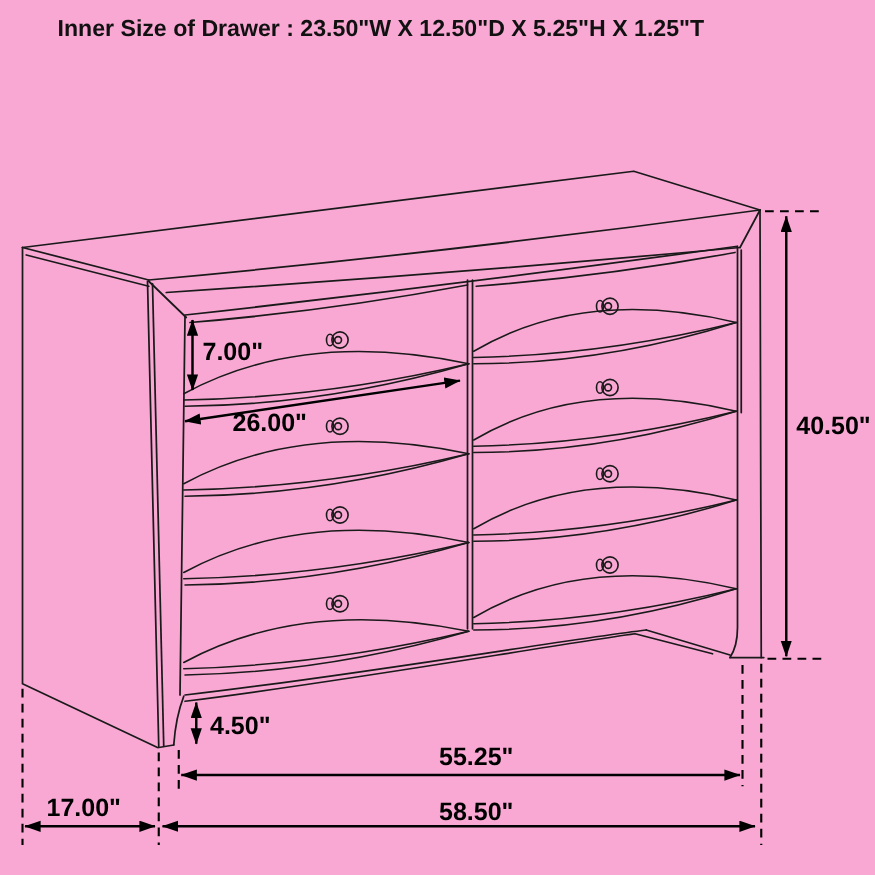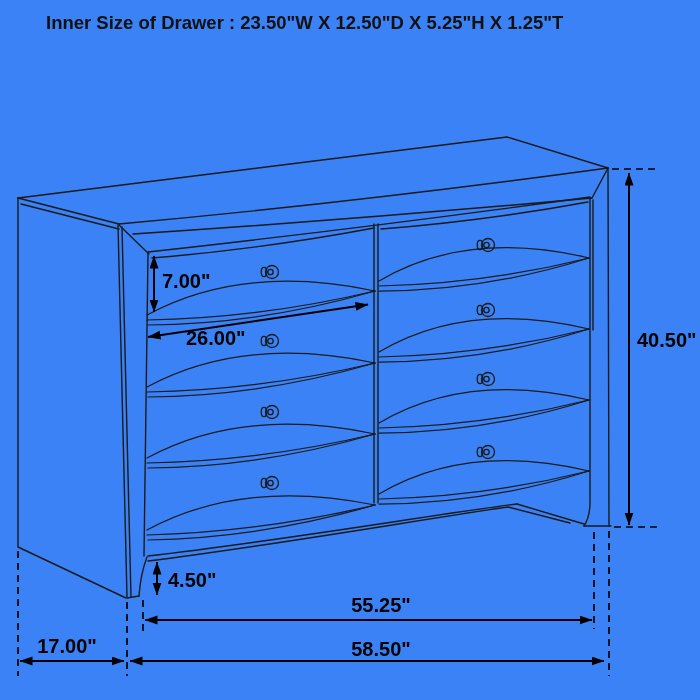--- a/index.html
+++ b/index.html
@@ -1,16 +1,16 @@
 <!DOCTYPE html>
 <html><head>
 <meta charset="utf-8">
 <style>
   html,body{margin:0;padding:0;background:#fff;}
-  .page{position:relative;width:700px;height:700px;background:#3b82f6;overflow:hidden;
+  .page{position:relative;width:700px;height:700px;background:#f9a8d4;overflow:hidden;
         font-family:"Liberation Sans", sans-serif;}
   svg{position:absolute;left:0;top:0;}
   .furn{fill:none;stroke:#1a1a1a;stroke-width:1.4;stroke-linecap:round;stroke-linejoin:round;}
   .furn-thin{fill:none;stroke:#1a1a1a;stroke-width:1.25;stroke-linecap:round;}
   .dim{fill:none;stroke:#000;stroke-width:2;}
   .ext{fill:none;stroke:#000;stroke-width:1.7;stroke-dasharray:7 5;}
   .dimlabel{font-family:"Liberation Sans", sans-serif;font-size:20px;font-weight:700;fill:#000;}
   .titletext{font-family:"Liberation Sans", sans-serif;font-size:18.5px;font-weight:700;fill:#111;}
 </style>
 </head>

